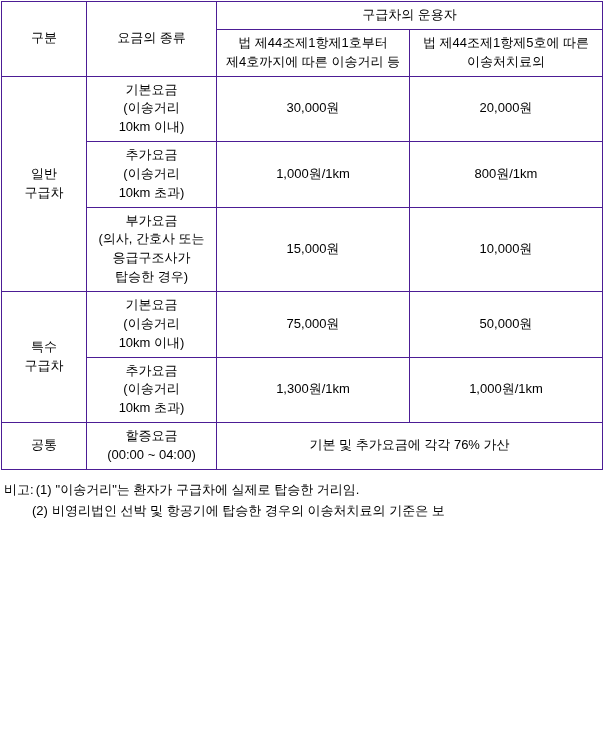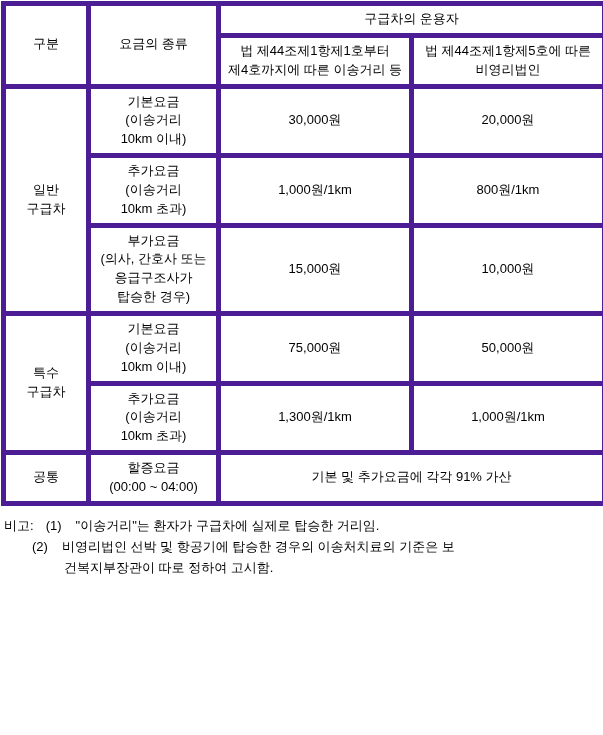--- a/index.html
+++ b/index.html
@@ -20,21 +20,21 @@
     position: relative;
     box-sizing: border-box;
   }
   table.fee-table {
     border-collapse: collapse;
     width: 601px;
     margin: 1px 1px 0 1px;
     table-layout: fixed;
   }
   table.fee-table td {
-    border: 5px solid #4c1d95;
+    border: 1px solid #4c1d95;
     text-align: center;
     vertical-align: middle;
     padding: 4px 6px;
     font-size: 13px;
     line-height: 1.45;
     word-break: keep-all;
   }
   .col-a { width: 85px; }
   .col-b { width: 130px; }
   .col-c { width: 193px; }
@@ -44,21 +44,20 @@
   .cell-multiline { white-space: normal; }
   .group-label { font-size: 13px; line-height: 1.5; }
   .note-block {
     margin: 9px 4px 0 4px;
     font-size: 13px;
     line-height: 1.62;
   }
   .note-row {
     display: flex;
     align-items: flex-start;
-    gap: 10px;
   }
   .note-label {
     white-space: nowrap;
     padding-right: 2px;
   }
   .note-num {
     white-space: nowrap;
     padding-right: 4px;
   }
   .note-text {
@@ -85,21 +84,21 @@
     </colgroup>
     <tbody>
 
       <tr>
         <td class="hdr" rowspan="2">구분</td>
         <td class="hdr" rowspan="2">요금의 종류</td>
         <td class="hdr" colspan="2">구급차의 운용자</td>
       </tr>
       <tr>
         <td class="hdr cell-multiline">법 제44조제1항제1호부터 제4호까지에 따른 이송거리 등</td>
-        <td class="hdr cell-multiline">법 제44조제1항제5호에 따른 비영리법인</td>
+        <td class="hdr cell-multiline">법 제44조제1항제5호에 따른 이송처치료의</td>
       </tr>
 
       <tr>
         <td class="group-label" rowspan="3">일반<br>구급차</td>
         <td class="cell-multiline">기본요금<br>(이송거리<br>10km 이내)</td>
         <td>30,000원</td>
         <td>20,000원</td>
       </tr>
       <tr>
         <td class="cell-multiline">추가요금<br>(이송거리<br>10km 초과)</td>
@@ -120,31 +119,30 @@
       </tr>
       <tr>
         <td class="cell-multiline">추가요금<br>(이송거리<br>10km 초과)</td>
         <td>1,300원/1km</td>
         <td>1,000원/1km</td>
       </tr>
 
       <tr>
         <td class="group-label">공통</td>
         <td class="cell-multiline">할증요금<br>(00:00 ~ 04:00)</td>
-        <td colspan="2">기본 및 추가요금에 각각 91% 가산</td>
+        <td colspan="2">기본 및 추가요금에 각각 76% 가산</td>
       </tr>
     </tbody>
   </table>
 
   <div class="note-block">
     <div class="note-row">
       <span class="note-label">비고:</span>
       <span class="note-num">(1)</span>
       <span class="note-text">"이송거리"는 환자가 구급차에 실제로 탑승한 거리임.</span>
     </div>
     <div class="note-row indent">
       <span class="note-num">(2)</span>
       <span class="note-text">비영리법인 선박 및 항공기에 탑승한 경우의 이송처치료의 기준은 보</span>
     </div>
-    <div class="note-cont">건복지부장관이 따로 정하여 고시함.</div>
   </div>
 
 </div>
 
 </body></html>

